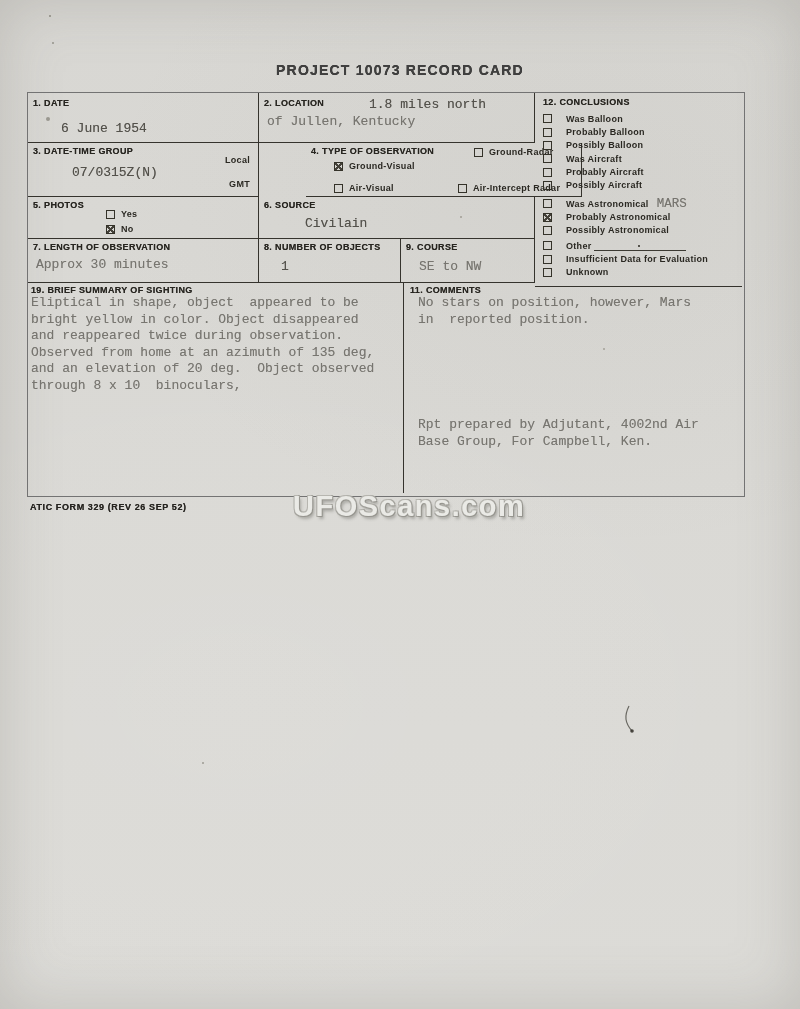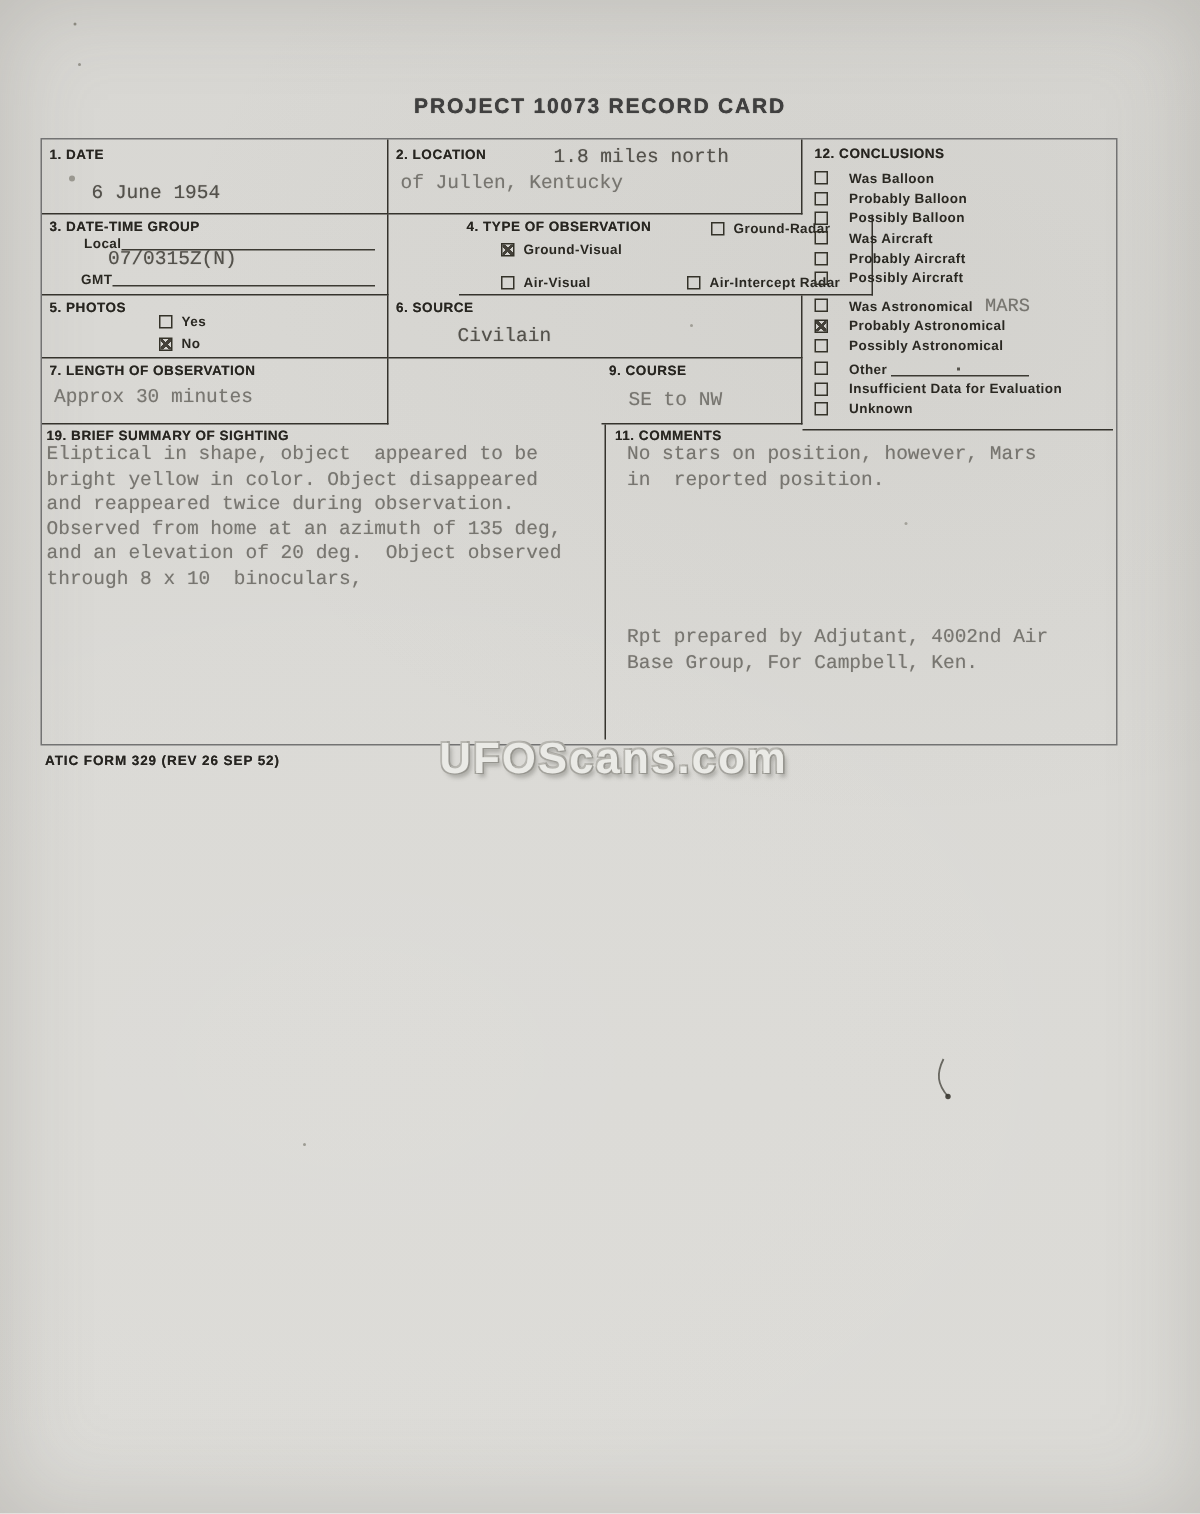--- a/index.html
+++ b/index.html
@@ -46,21 +46,21 @@
   }
   .checkbox.checked{
     background:
       linear-gradient(45deg, transparent 40%, #45423a 40%, #45423a 60%, transparent 60%),
       linear-gradient(-45deg, transparent 40%, #45423a 40%, #45423a 60%, transparent 60%);
   }
   .ck-row{position:absolute;display:flex;align-items:center;gap:6px;}
   .ck-lbl{font-size:9px;font-weight:bold;letter-spacing:.3px;color:#2a2822;white-space:nowrap;}
 
   .fill-line{flex:1;border-bottom:1.2px solid #3c3a33;height:11px;}
-  .dtg-row{position:absolute;display:flex;align-items:flex-end;}
+  .dtg-row{position:absolute;display:flex;align-items:flex-end;flex-direction:column;}
 
   
   .cl-group{position:absolute;left:0;width:100%;}
   .cl-line{display:flex;align-items:center;gap:0;height:13.4px;padding-left:8px;}
   .cl-line .checkbox{margin-right:14px;}
   .cl-note{margin-left:8px;font-size:12.5px;}
   .cl-other-line{display:inline-block;width:92px;border-bottom:1px solid #3c3a33;height:9px;margin-left:2px;position:relative;}
   .cl-other-line i{position:absolute;left:44px;top:4px;width:2px;height:2px;background:#55534c;}
 
   .summary-text{position:absolute;line-height:16.6px;}
@@ -155,20 +155,24 @@
   <div class="cell bR bB" style="left:231px;top:104px;width:276px;height:42px;">
     <span class="lbl" style="left:5px;top:3px;">6. SOURCE</span>
     <span class="typed abs" style="left:46px;top:19px;">Civilain</span>
   </div>
 
   <div class="cell bR bB" style="left:0;top:146px;width:231px;height:44px;">
     <span class="lbl" style="left:5px;top:3px;">7. LENGTH OF OBSERVATION</span>
     <span class="typed abs faded" style="left:8px;top:18px;">Approx 30 minutes</span>
   </div>
 
+  <div class="cell bR bB" style="left:231px;top:146px;width:142px;height:44px;">
+    <span class="lbl" style="left:5px;top:3px;">8. NUMBER OF OBJECTS</span>
+    <span class="typed abs" style="left:22px;top:20px;">1</span>
+  </div>
 
   <div class="cell bR bB" style="left:373px;top:146px;width:134px;height:44px;">
     <span class="lbl" style="left:5px;top:3px;">9. COURSE</span>
     <span class="typed abs faded" style="left:18px;top:20px;">SE to NW</span>
   </div>
 
   <div class="cell bB" style="left:507px;top:0;width:207px;height:194px;">
     <span class="lbl" style="left:8px;top:4px;">12. CONCLUSIONS</span>
 
     <div class="cl-group" style="top:19px;">

